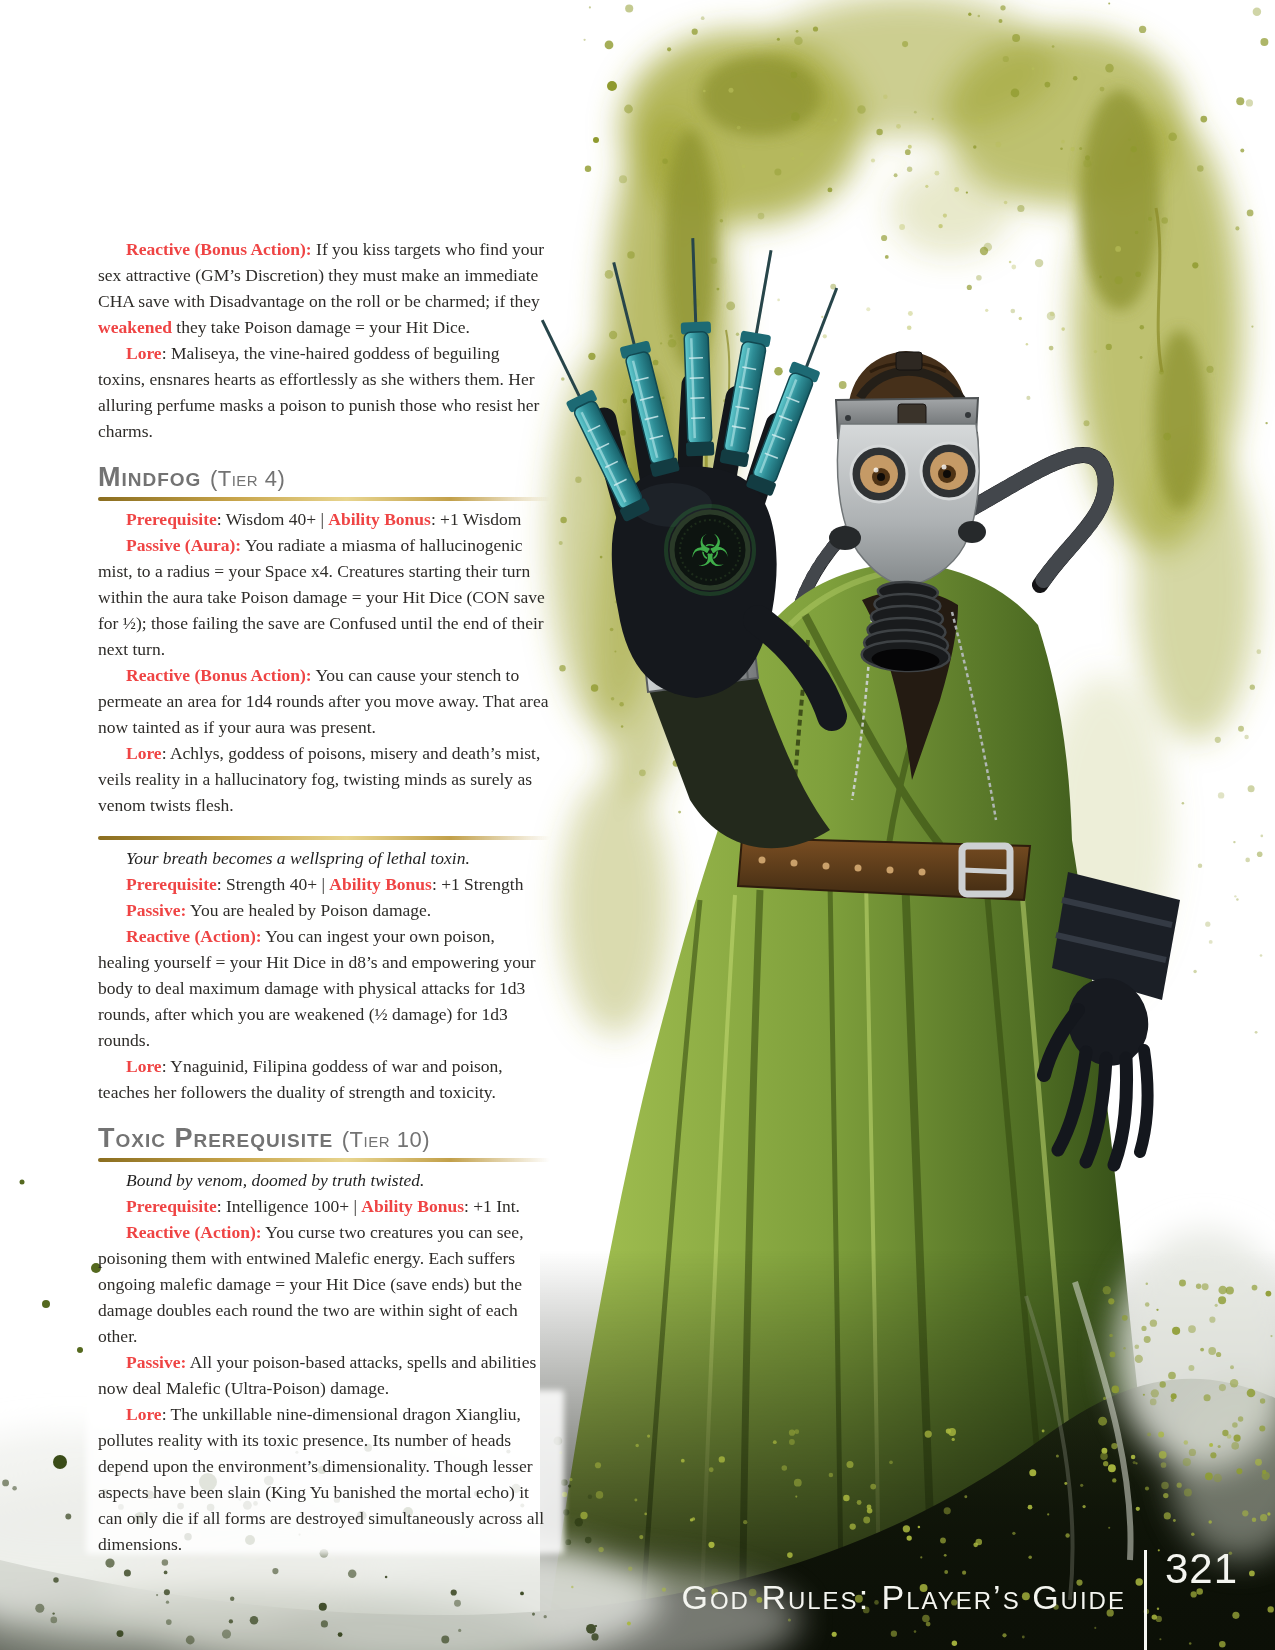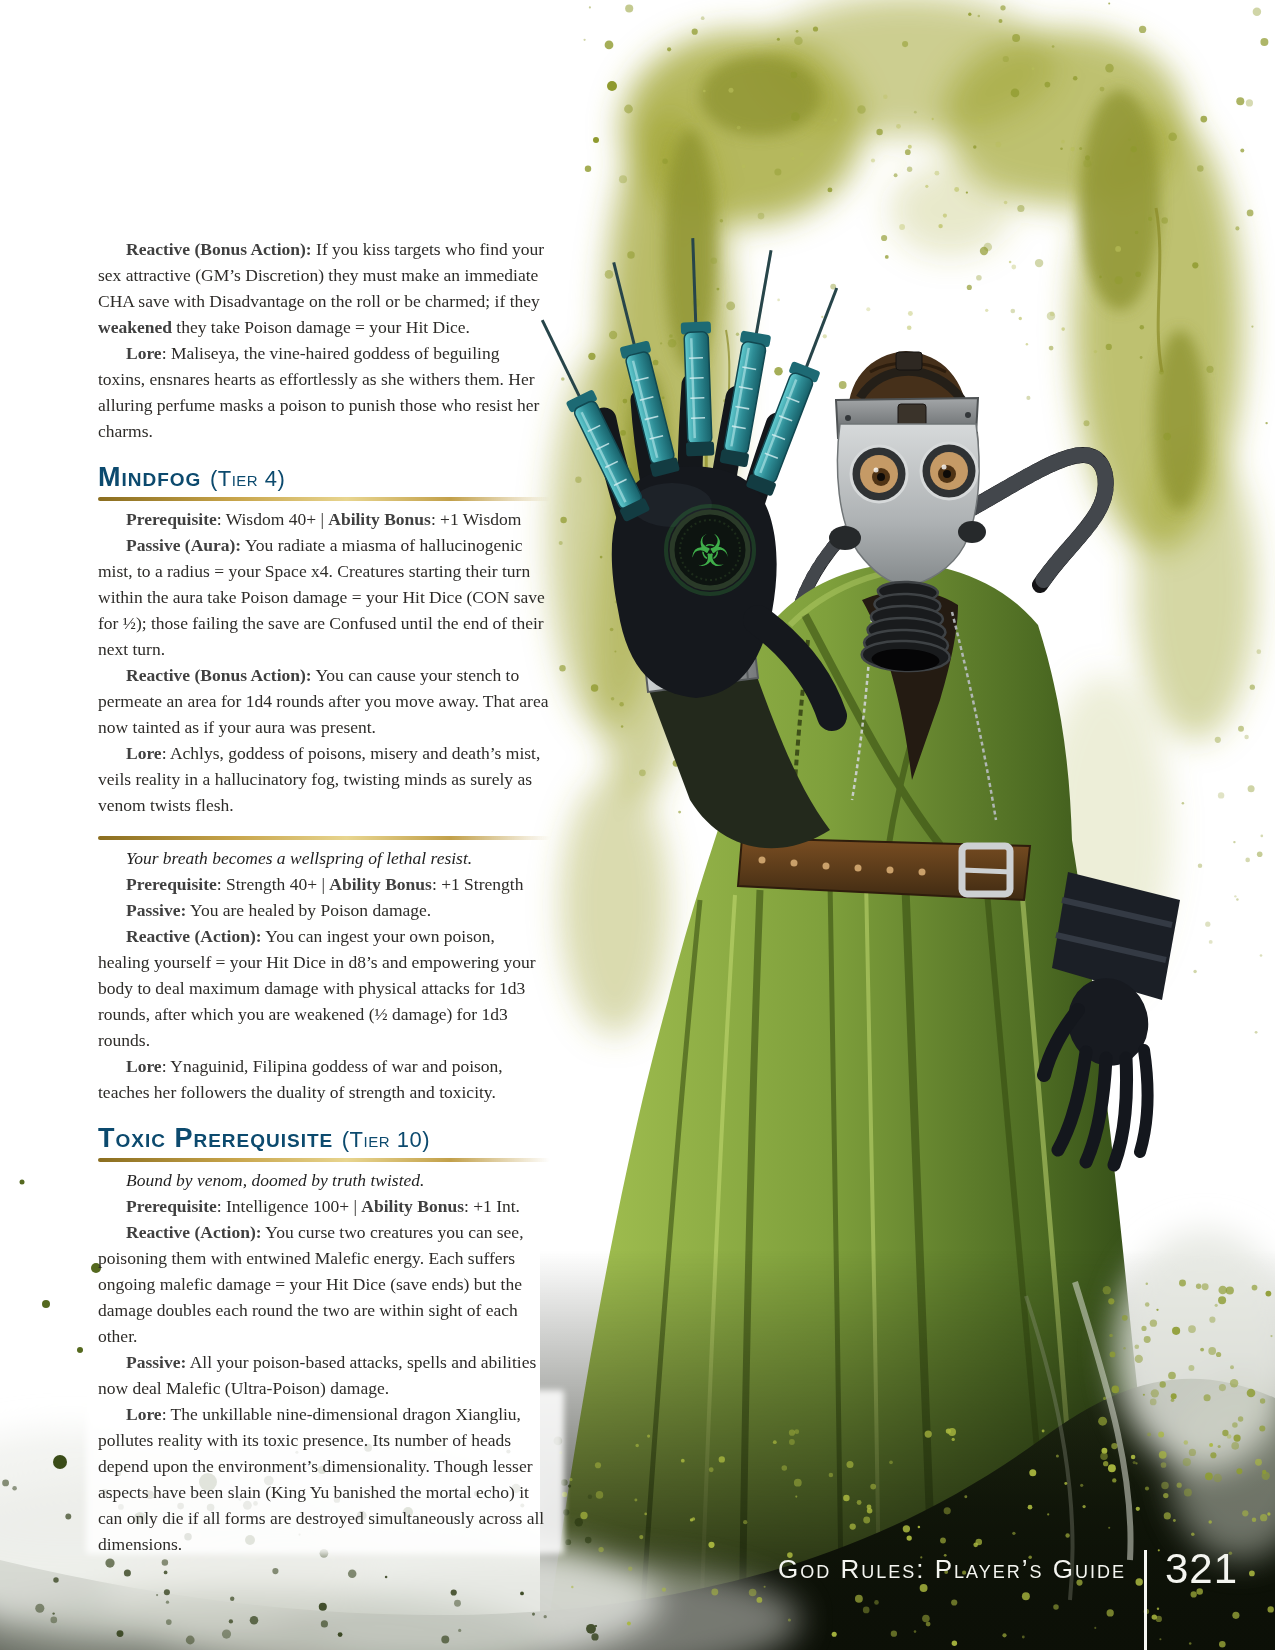--- a/index.html
+++ b/index.html
@@ -7,39 +7,39 @@
     width:1275px;height:1650px;position:relative;overflow:hidden;
     background:#ffffff;
     font-family:"Liberation Serif", serif;
   }
   .art{position:absolute;left:0;top:0;width:1275px;height:1650px;}
   .text-col{
     position:absolute;left:98px;top:236px;width:452px;
     color:#2e2c29;font-size:17.5px;line-height:26px;z-index:3;
   }
   .paras p{margin:0;text-indent:28px;}
-  .paras b{color:#404040;}
+  .paras b{color:#ef4444;}
   section{margin-top:18px;}
   h2{
     margin:0;font-family:"Liberation Sans", sans-serif;
     font-variant:small-caps;font-weight:600;font-size:27px;line-height:30px;
-    letter-spacing:1px;color:#0c4a6e;
+    letter-spacing:1px;color:#737373;
   }
   h2 .tier{font-size:22px;font-weight:500;letter-spacing:.5px;}
   .rule{
     height:4px;margin:3px 0 5px 0;border-radius:2px;
     background:linear-gradient(90deg,#8a6d1f,#c7a44a 30%,#e8d58f 55%,#c2a04a 78%,rgba(194,160,74,0));
   }
   .flavor{margin:0;font-style:italic;text-indent:28px;color:#1f1f1f;}
   .footer{
     position:absolute;top:1550px;left:0;width:1238px;z-index:4;
     display:flex;justify-content:flex-end;align-items:flex-start;gap:18px;
     font-family:"Liberation Sans", sans-serif;color:#f4f5f0;
   }
-  .footer-title{font-variant:small-caps;font-weight:500;font-size:26px;line-height:38px;letter-spacing:2px;}
+  .footer-title{font-variant:small-caps;font-weight:500;font-size:34px;line-height:38px;letter-spacing:2px;margin-top:28px;}
   .footer-bar{width:3px;height:100px;background:#f6f7f3;}
   .page-num{font-size:42px;line-height:38px;letter-spacing:1px;}
 </style>
 </head>
 <body>
 
 <svg class="art" viewBox="0 0 1275 1650" xmlns="http://www.w3.org/2000/svg" role="img" aria-label="Figure in a silver gas mask and olive-green robe raising a black-gloved hand fitted with syringe-tipped fingers, wreathed in olive toxic mist and dark splatter">
   <defs>
     <filter id="blurBig" x="-60%" y="-60%" width="220%" height="220%">
         <feGaussianBlur stdDeviation="16"></feGaussianBlur>
@@ -822,21 +822,21 @@
     <div class="paras">
         <p><b>Prerequisite</b>: Wisdom 40+ | <b>Ability Bonus</b>: +1 Wisdom</p>
         <p><b>Passive (Aura):</b> You radiate a miasma of hallucinogenic mist, to a radius = your Space x4. Creatures starting their turn within the aura take Poison damage = your Hit Dice (CON save for ½); those failing the save are Confused until the end of their next turn.</p>
         <p><b>Reactive (Bonus Action):</b> You can cause your stench to permeate an area for 1d4 rounds after you move away. That area now tainted as if your aura was present.</p>
         <p><b>Lore</b>: Achlys, goddess of poisons, misery and death’s mist, veils reality in a hallucinatory fog, twisting minds as surely as venom twists flesh.</p>
       </div>
   </section>
 
   <section>
     <div class="rule"></div>
-    <p class="flavor">Your breath becomes a wellspring of lethal resist.</p>
+    <p class="flavor">Your breath becomes a wellspring of lethal toxin.</p>
     <div class="paras">
         <p><b>Prerequisite</b>: Strength 40+ | <b>Ability Bonus</b>: +1 Strength</p>
         <p><b>Passive:</b> You are healed by Poison damage.</p>
         <p><b>Reactive (Action):</b> You can ingest your own poison, healing yourself = your Hit Dice in d8’s and empowering your body to deal maximum damage with physical attacks for 1d3 rounds, after which you are weakened (½ damage) for 1d3 rounds.</p>
         <p><b>Lore</b>: Ynaguinid, Filipina goddess of war and poison, teaches her followers the duality of strength and toxicity.</p>
       </div>
   </section>
 
   <section>
     <h2><span>Toxic Prerequisite</span> <span class="tier">(Tier 10)</span></h2>

